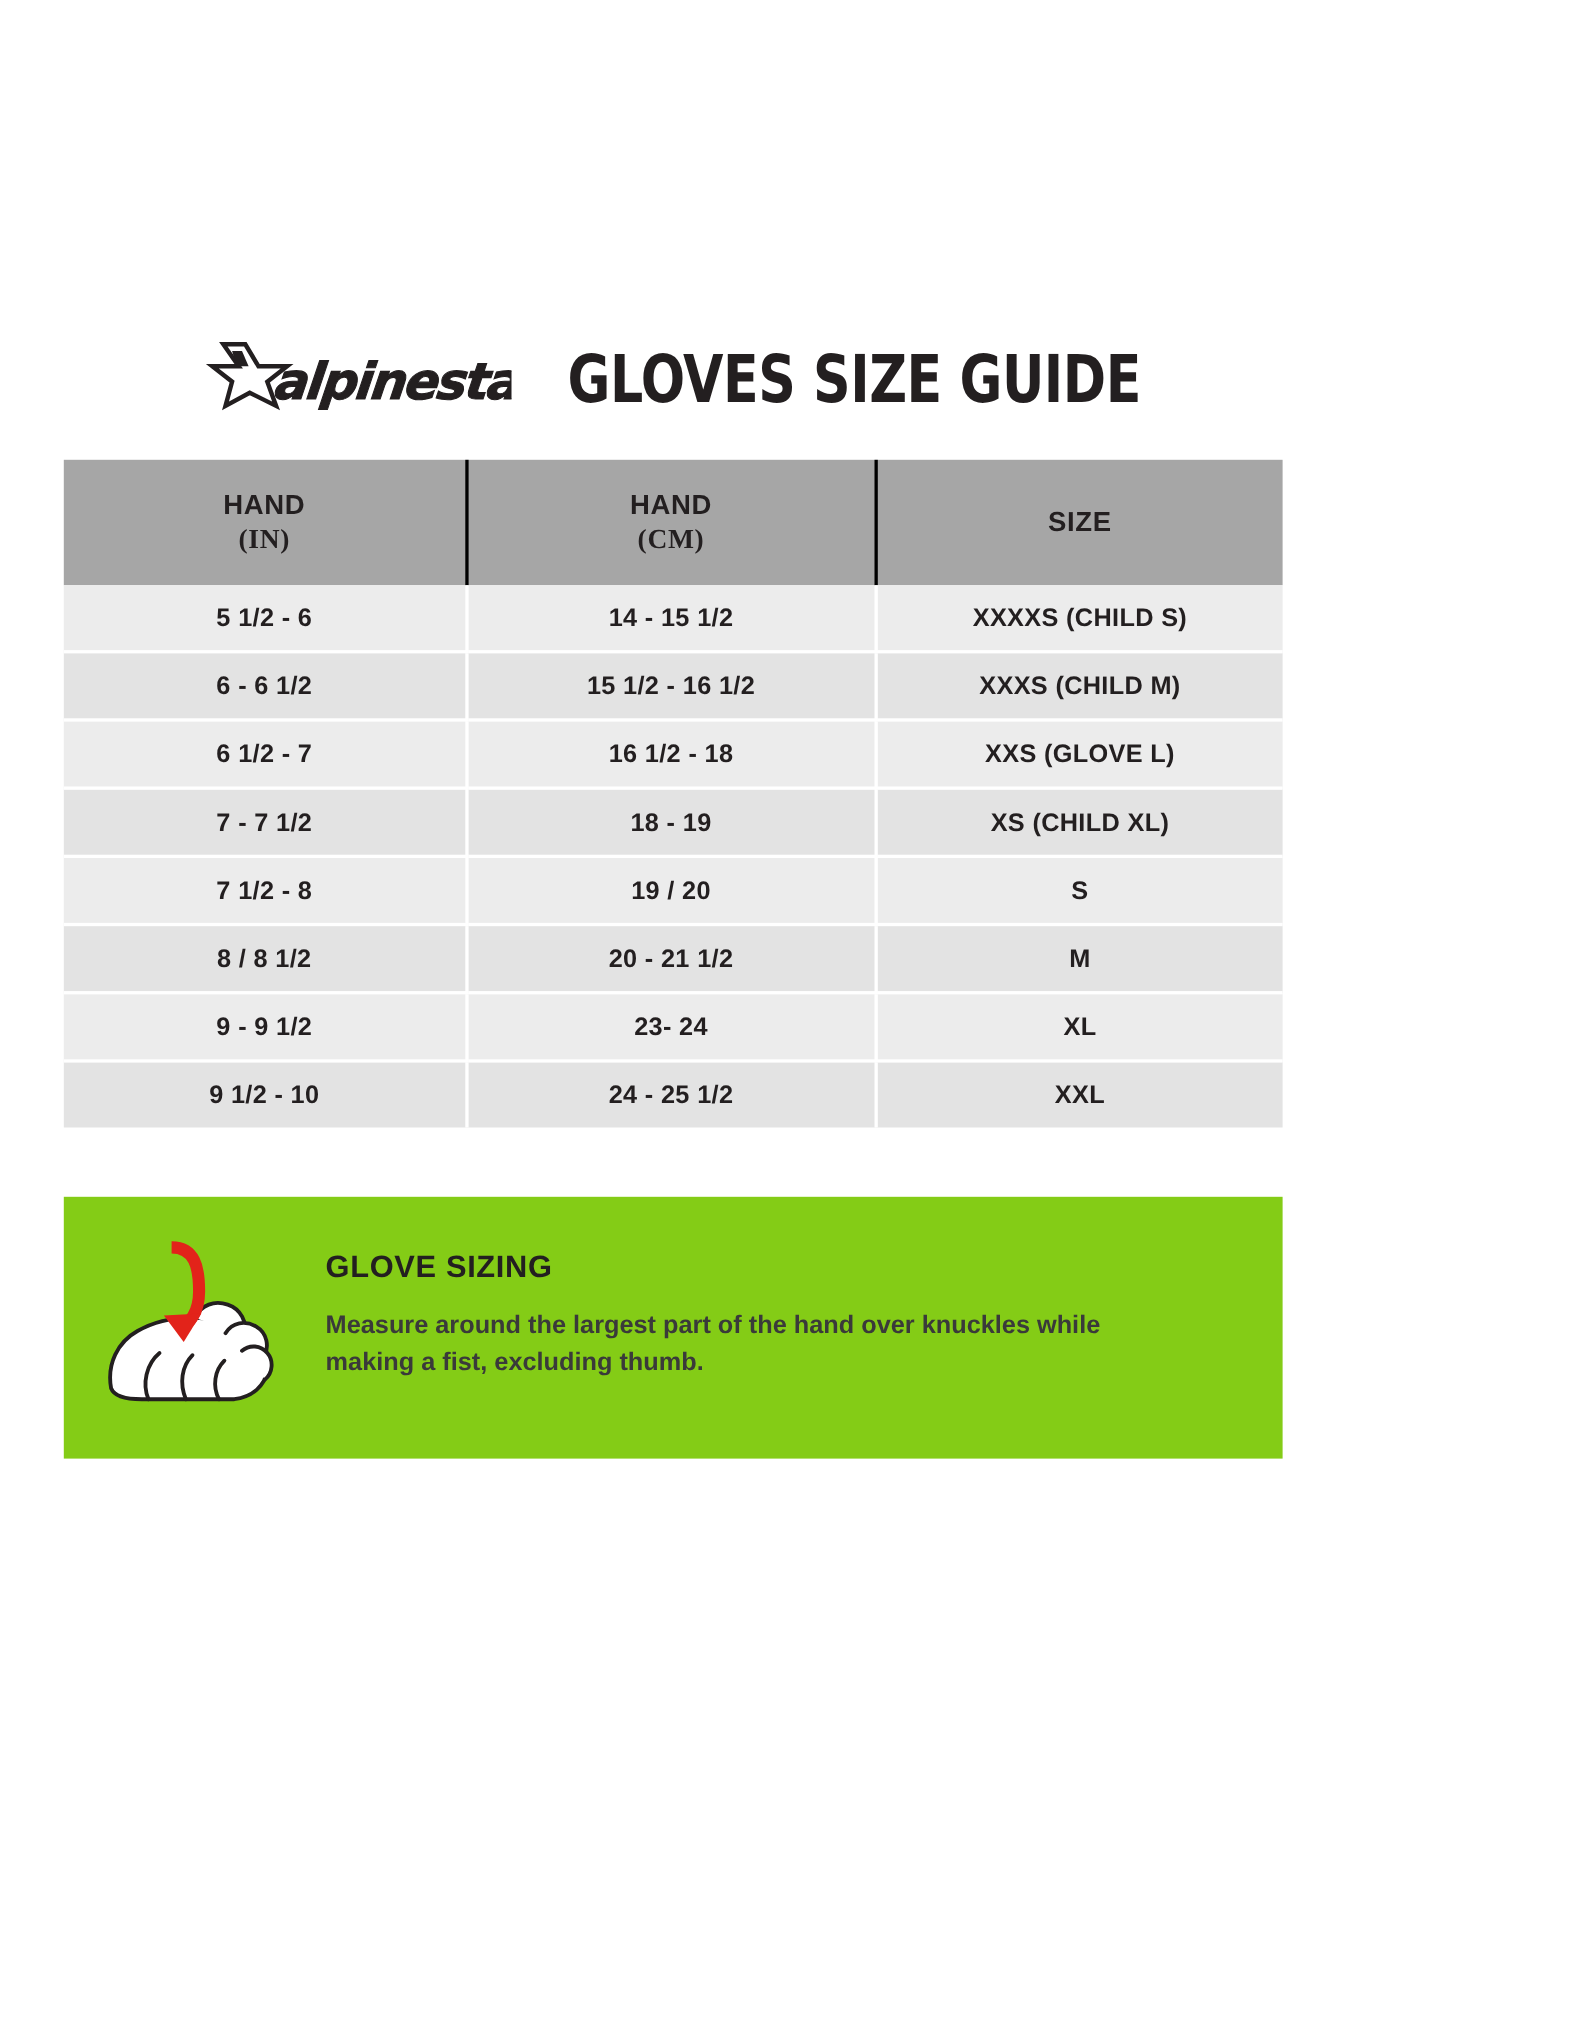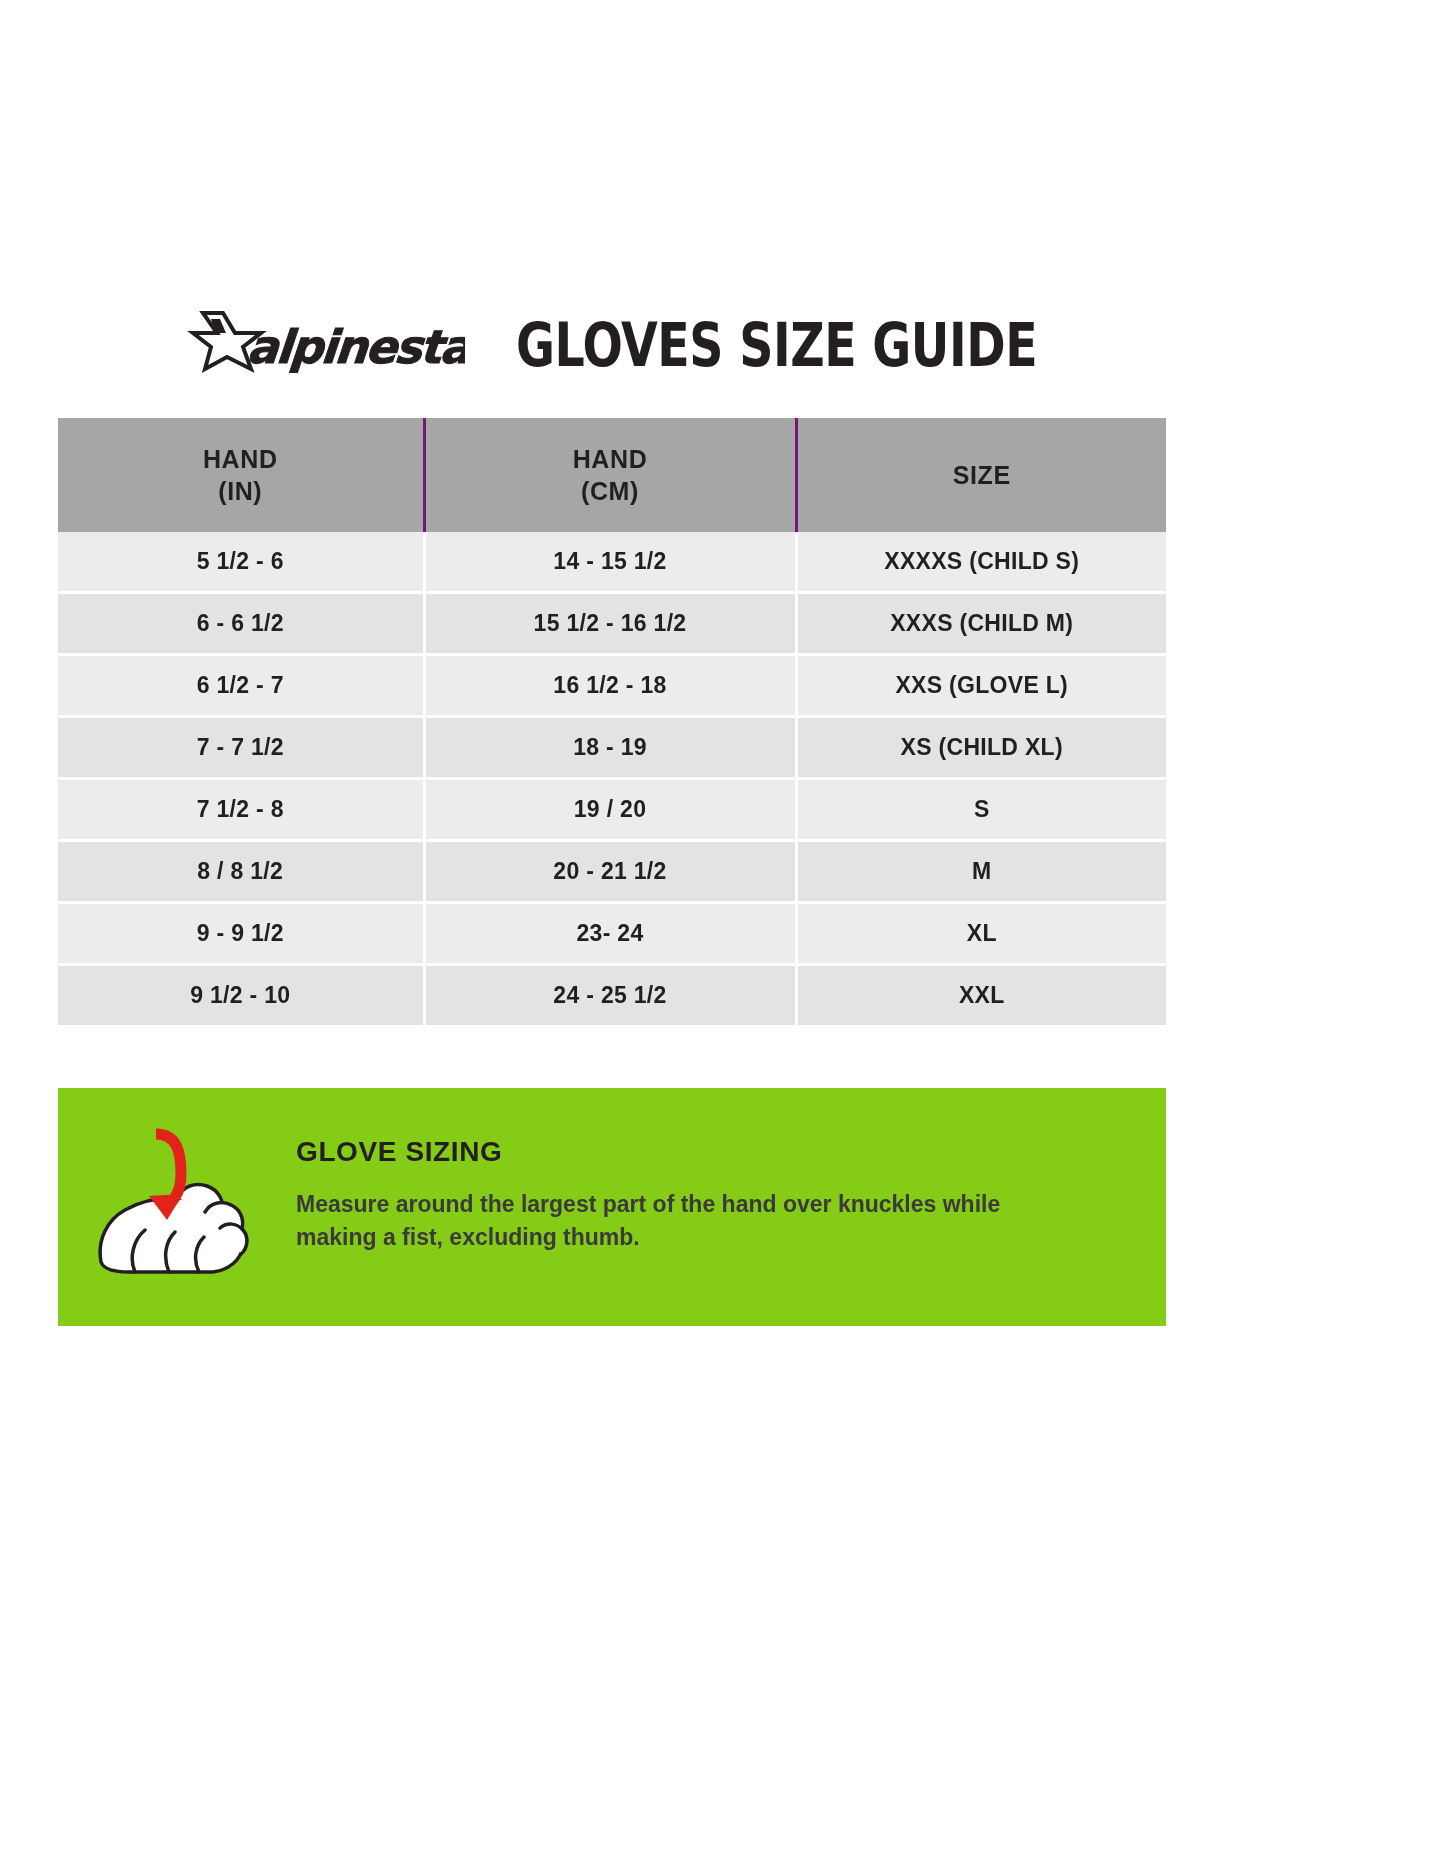--- a/index.html
+++ b/index.html
@@ -70,25 +70,25 @@
 
   .table th {
     background: #a6a6a6;
     color: #231f20;
     font-size: 25px;
     font-weight: 700;
     letter-spacing: 0.6px;
     height: 112px;
     vertical-align: middle;
     text-align: center;
-    border-right: 3px solid #701a75;
+    border-right: 3px solid #000000;
     line-height: 1.28;
   }
   .table th:last-child { border-right: none; text-align: center; }
-  .table th .l2 { display: block; }
+  .table th .l2 { display: block; font-family: Liberation Serif, serif; }
 
   .table td {
     height: 57px;
     text-align: center;
     vertical-align: middle;
     font-size: 23px;
     font-weight: 700;
     letter-spacing: 0.3px;
     color: #231f20;
     border-right: 3px solid #ffffff;

